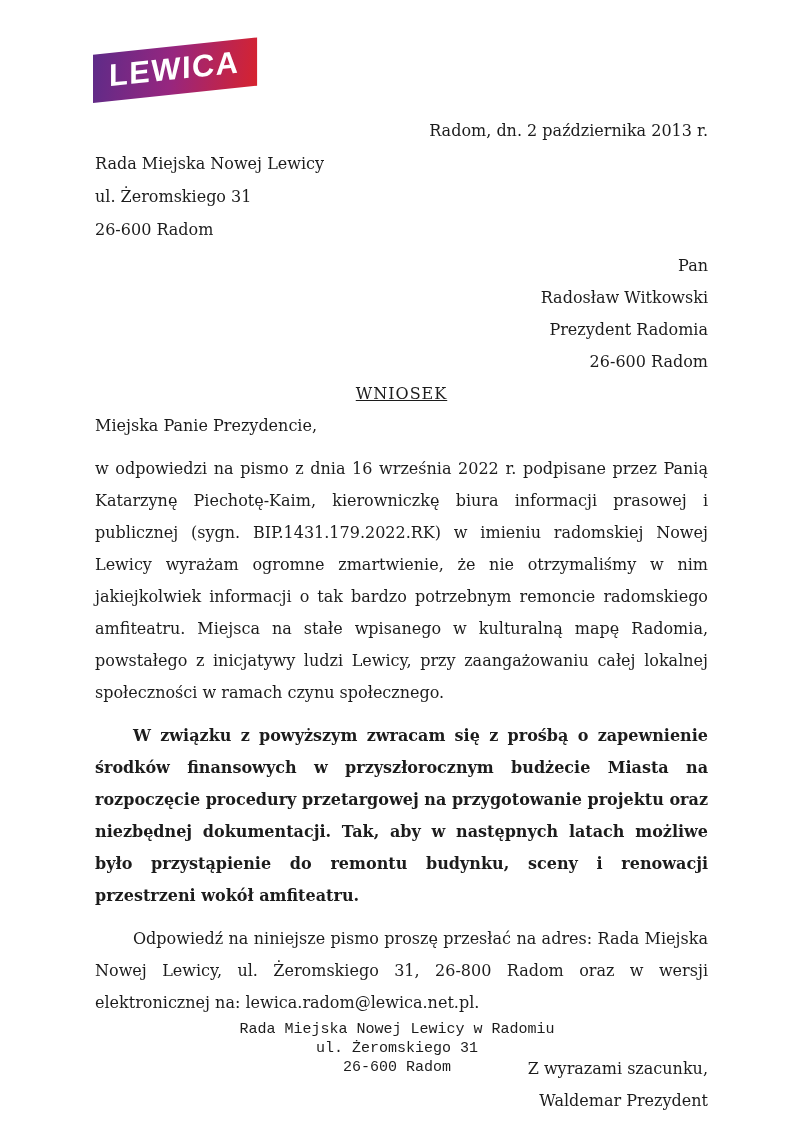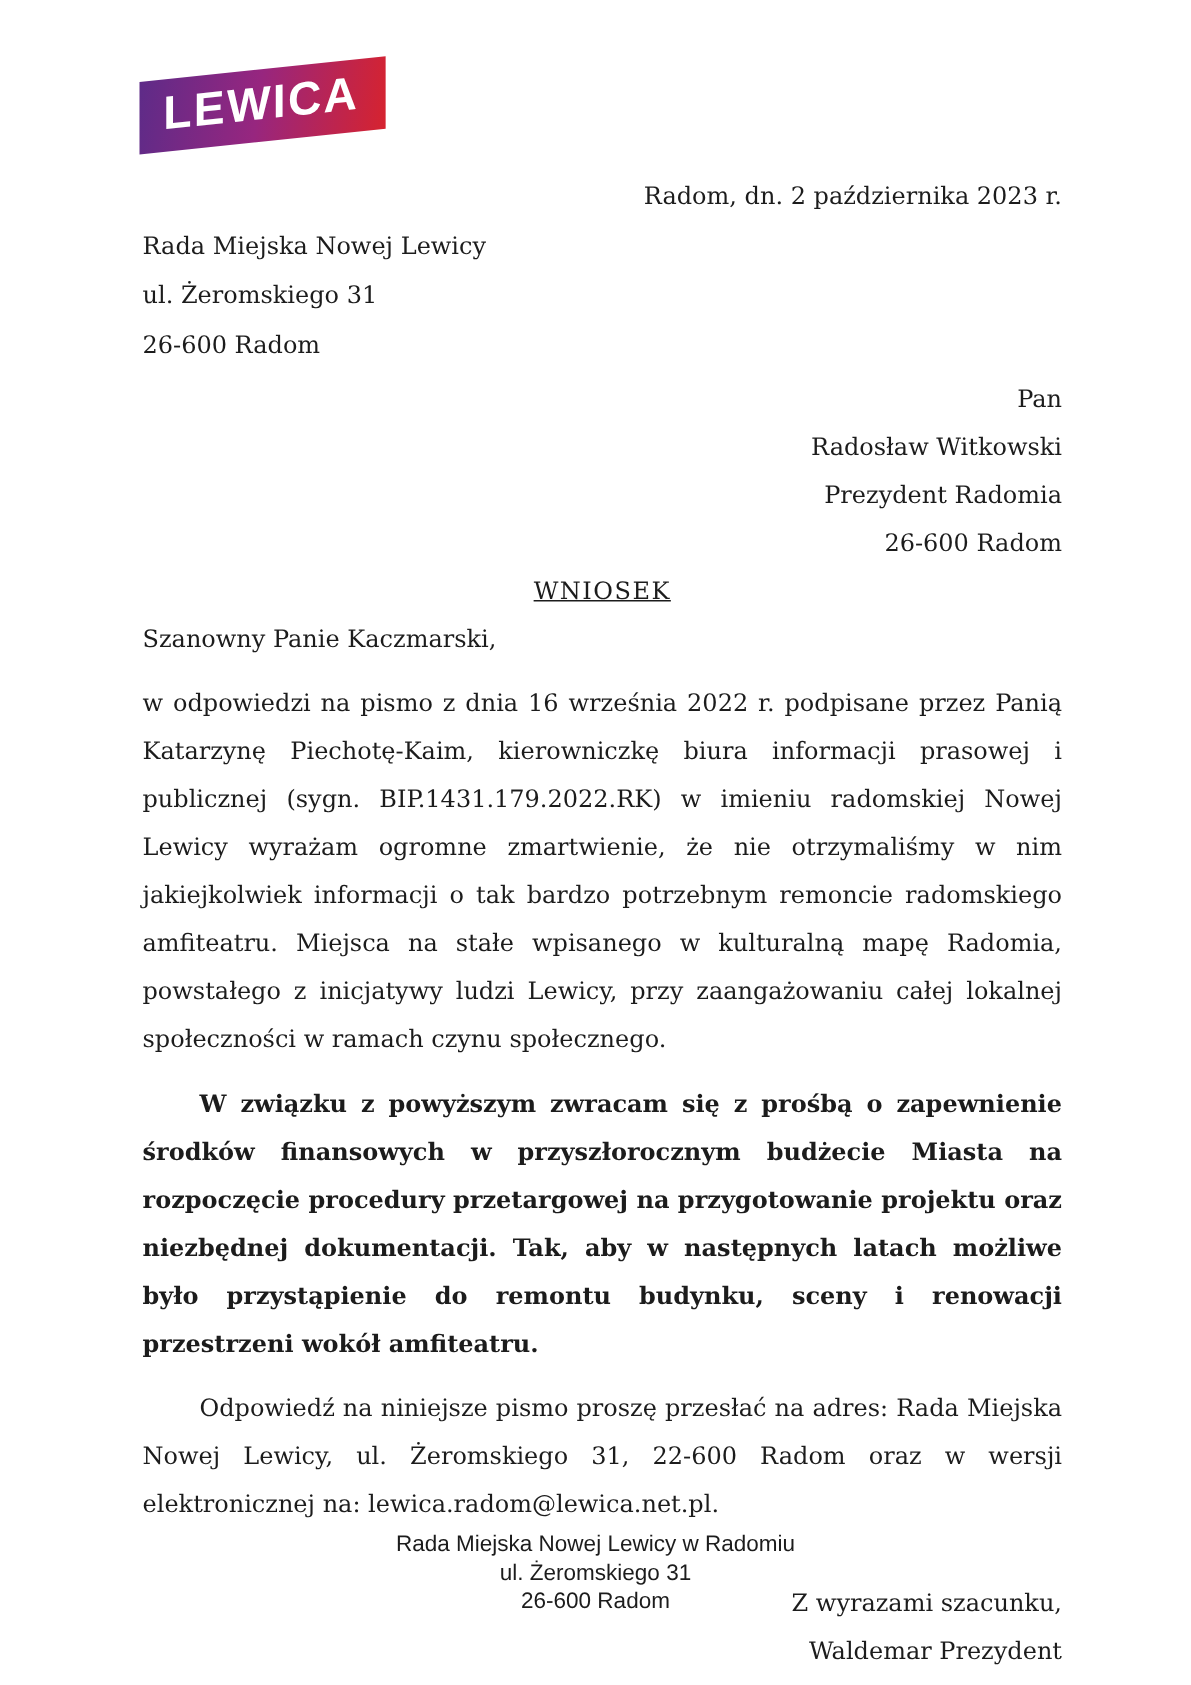--- a/index.html
+++ b/index.html
@@ -44,58 +44,58 @@
   .par-2 { margin-top:11px;font-weight:bold; }
   .par-3 { margin-top:11px; }
 
   .closing-block { text-align:right; margin-top:34px; }
   .closing-block .closing-line { line-height:32px; }
   .signature-role { font-style:italic; }
 
   .footer {
     position:absolute; top:1020px; left:0; right:0;
     text-align:center;
-    font-family:Liberation Sans, sans-serif;
+    font-family:Liberation Mono, monospace;
     font-size:15px; line-height:19px; color:#1c1c1c;
   }
 </style>
 </head>
 <body>
 
 <div class="page">
   <div class="content">
 
     <div class="logo-wrap">
       <div class="logo">
         <span class="logo-text">LEWICA</span>
       </div>
     </div>
 
-    <div class="date-line">Radom, dn. 2 października 2023 r.</div>
+    <div class="date-line">Radom, dn. 2 października 2013 r.</div>
 
     <div class="sender-block">
       <div class="addr-line">Rada Miejska Nowej Lewicy</div>
       <div class="addr-line">ul. Żeromskiego 31</div>
       <div class="addr-line">26-600 Radom</div>
     </div>
 
     <div class="recipient-block">
       <div class="addr-line">Pan</div>
       <div class="addr-line">Radosław Witkowski</div>
       <div class="addr-line">Prezydent Radomia</div>
       <div class="addr-line">26-600 Radom</div>
     </div>
 
     <div class="letter-title">WNIOSEK</div>
 
-    <div class="salutation">Szanowny Panie Kaczmarski,</div>
+    <div class="salutation">Miejska Panie Prezydencie,</div>
 
     <p class="body-par par-1">w odpowiedzi na pismo z dnia 16 września 2022 r. podpisane przez Panią Katarzynę Piechotę-Kaim, kierowniczkę biura informacji prasowej i publicznej (sygn. BIP.1431.179.2022.RK) w imieniu radomskiej Nowej Lewicy wyrażam ogromne zmartwienie, że nie otrzymaliśmy w nim jakiejkolwiek informacji o tak bardzo potrzebnym remoncie radomskiego amfiteatru. Miejsca na stałe wpisanego w kulturalną mapę Radomia, powstałego z inicjatywy ludzi Lewicy, przy zaangażowaniu całej lokalnej społeczności w ramach czynu społecznego.</p>
     <p class="body-par par-indent par-2">W związku z powyższym zwracam się z prośbą o zapewnienie środków finansowych w przyszłorocznym budżecie Miasta na rozpoczęcie procedury przetargowej na przygotowanie projektu oraz niezbędnej dokumentacji. Tak, aby w następnych latach możliwe było przystąpienie do remontu budynku, sceny i renowacji przestrzeni wokół amfiteatru.</p>
-    <p class="body-par par-indent par-3">Odpowiedź na niniejsze pismo proszę przesłać na adres: Rada Miejska Nowej Lewicy, ul. Żeromskiego 31, 22-600 Radom oraz w wersji elektronicznej na: lewica.radom@lewica.net.pl.</p>
+    <p class="body-par par-indent par-3">Odpowiedź na niniejsze pismo proszę przesłać na adres: Rada Miejska Nowej Lewicy, ul. Żeromskiego 31, 26-800 Radom oraz w wersji elektronicznej na: lewica.radom@lewica.net.pl.</p>
 
     <div class="closing-block">
       <div class="closing-line">Z wyrazami szacunku,</div>
       <div class="closing-line">Waldemar Prezydent</div>
       <div class="closing-line signature-role">/-Przewodniczący RM Nowej Lewicy w Radomiu/</div>
     </div>
 
   </div>
 
   <div class="footer">

